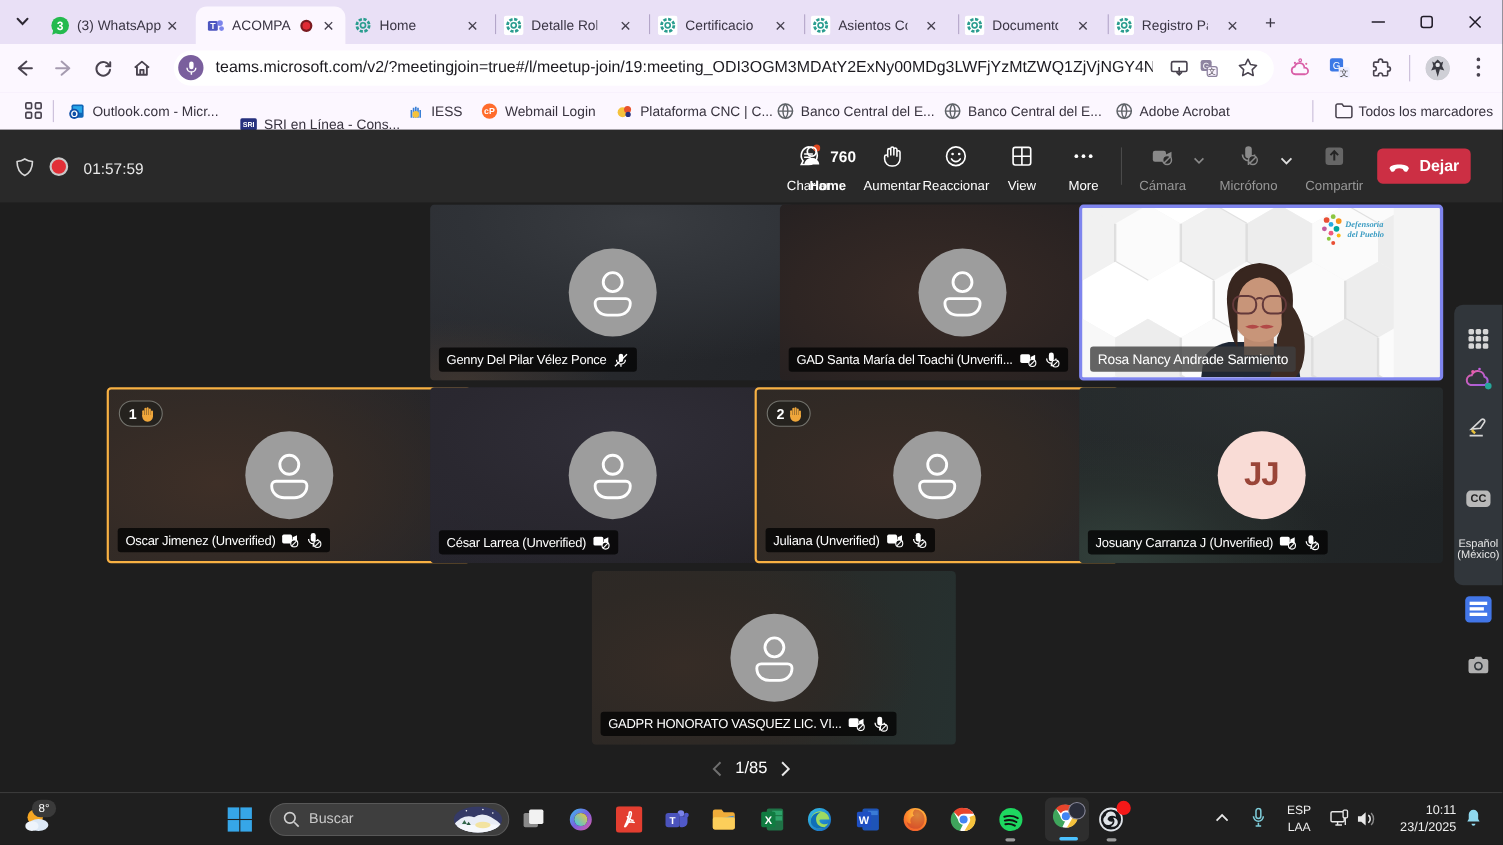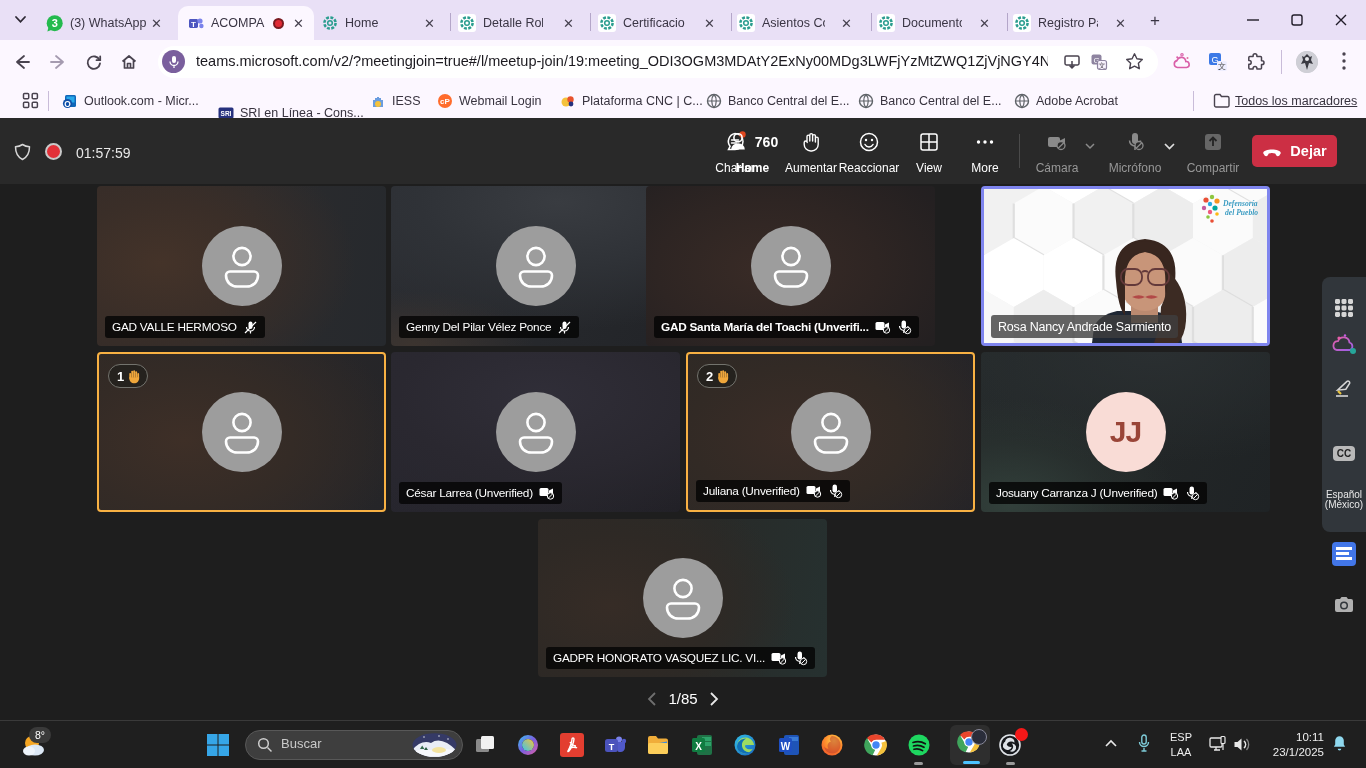--- a/index.html
+++ b/index.html
@@ -21,21 +21,21 @@
 .bm .bmi { margin-right:6px; width:16px; height:16px; display:inline-block; }
 
 
 #teams { position:absolute; left:0; top:118px; width:1366px; height:602px; background:#1e1e1e; }
 #tbar { position:absolute; left:0; top:0; width:1366px; height:66px; background:#292929; }
 .tbtn { position:absolute; top:13px; width:70px; text-align:center; color:#fff; }
 .tbtn .lbl { font-size:12px; margin-top:4px; display:block; color:#fff; }
 .tbtn.dim .lbl { color:#979797; }
 #dejar { position:absolute; left:1252px; top:17px; width:85px; height:32px; background:#cc2f44; border-radius:5px; color:#fff; font-size:14.5px; display:flex; align-items:center; justify-content:center; gap:8px; }
 
-.tile { position:absolute; width:289px; height:160px; border-radius:4px; overflow:hidden;padding-left:21px; }
+.tile { position:absolute; width:331px; height:160px; border-radius:4px; overflow:hidden;padding-left:21px; }
 .tile.hand { border:2.5px solid #f8b143; }
 .tile.speak { border:3px solid #7f85ee; }
 .avatar { position:absolute; left:50%; top:50%; transform:translate(-50%,-50%); width:80px; height:80px; border-radius:50%; background:#9d9d9d; display:flex; align-items:center; justify-content:center; }
 .plate { position:absolute; left:8px; bottom:8px; height:22px; background:rgba(5,5,5,0.82); border-radius:3px; display:flex; align-items:center; padding:0 7px; gap:6px; color:#fff; font-size:11.8px; letter-spacing:-0.25px; white-space:nowrap; }
 .badge { position:absolute; left:9px; top:10px; height:24px; border-radius:12px; border:1px solid #73736d; background:rgba(35,33,30,0.88); display:flex; align-items:center; padding:0 6px 0 8px; gap:3px; color:#fff; font-size:13px; font-weight:bold; }
 
 #pager { position:absolute; left:0; top:572px; width:1366px; text-align:center; color:#fff; font-size:15px; }
 
 #sidebar { position:absolute; left:1322px; top:159px; width:44px; height:255px; background:#31363b; border-radius:8px 0 0 8px; }
 .sbi { position:absolute; left:0; width:44px; text-align:center; }
@@ -263,21 +263,21 @@
             </svg></span>Banco Central del E...</div>
     <div class="bm" style="left:858px;"><span class="bmi"><svg width="16" height="16" viewBox="0 0 16 16">
               <circle cx="8" cy="8" r="6.5" stroke="#5f6368" stroke-width="1.4" fill="none"></circle>
               <path d="M1.5 8 H14.5 M8 1.5 C5 4.5 5 11.5 8 14.5 C11 11.5 11 4.5 8 1.5" stroke="#5f6368" stroke-width="1.2" fill="none"></path>
             </svg></span>Banco Central del E...</div>
     <div class="bm" style="left:1014px;"><span class="bmi"><svg width="16" height="16" viewBox="0 0 16 16">
               <circle cx="8" cy="8" r="6.5" stroke="#5f6368" stroke-width="1.4" fill="none"></circle>
               <path d="M1.5 8 H14.5 M8 1.5 C5 4.5 5 11.5 8 14.5 C11 11.5 11 4.5 8 1.5" stroke="#5f6368" stroke-width="1.2" fill="none"></path>
             </svg></span>Adobe Acrobat</div>
     <div class="abs" style="left:1193px;top:7px;width:1px;height:20px;background:#c9bcd9;"></div>
-    <div class="bm" style="left:1213px;text-decoration:underline;"><span class="bmi"><svg width="17" height="15" viewBox="0 0 17 15">
+    <div class="bm" style="left:1213px;"><span class="bmi"><svg width="17" height="15" viewBox="0 0 17 15">
               <path d="M1.5 3 a1.5 1.5 0 0 1 1.5 -1.5 h4 l1.5 2 h6 a1.5 1.5 0 0 1 1.5 1.5 v7.5 a1.5 1.5 0 0 1 -1.5 1.5 h-11.5 a1.5 1.5 0 0 1 -1.5 -1.5 Z" stroke="#49434f" stroke-width="1.4" fill="none"></path>
             </svg></span>Todos los marcadores</div>
   </div>
 </div>
 
 <div id="teams">
   <div id="tbar">
     <svg class="abs" style="left:14px;top:25px" width="17" height="18" viewBox="0 0 17 18">
           <path d="M8.5 1.5 C10.5 2.8 13 3.6 15.5 3.8 C15.5 9.5 13.2 14.2 8.5 16.5 C3.8 14.2 1.5 9.5 1.5 3.8 C4 3.6 6.5 2.8 8.5 1.5 Z" stroke="#d6d6d6" stroke-width="1.5" fill="none" stroke-linejoin="round"></path>
         </svg>
@@ -375,51 +375,36 @@
     </div>
 
     <div id="dejar">
           <svg width="20" height="12" viewBox="0 0 20 12">
             <path d="M1.2 8.2 C1.2 3.2 18.8 3.2 18.8 8.2 L17.2 10.8 C16.2 11.5 14.8 11.3 14.2 10.3 L13.2 8.6 C11.2 7.8 8.8 7.8 6.8 8.6 L5.8 10.3 C5.2 11.3 3.8 11.5 2.8 10.8 Z" fill="#fff"></path>
           </svg>
           <b>Dejar</b>
         </div>
   </div>
 
-  <div class="tile" style="left:97px;top:68px;background:radial-gradient(90% 110% at 22% 48%, #443329 0%, #3a2e28 35%, rgba(42,40,40,0) 75%), linear-gradient(100deg,#332b28,#2b2b2d 50%,#26292d);">
-    <div class="avatar">
-          <svg width="46" height="46" viewBox="0 0 46 46">
-            <circle cx="23" cy="13.5" r="8.6" stroke="#fff" stroke-width="2.6" fill="none"></circle>
-            <path d="M11 28.5 H35 C37.3 28.5 39 30.2 39 32.5 C39 39 34 43.5 27.5 43.5 H18.5 C12 43.5 7 39 7 32.5 C7 30.2 8.7 28.5 11 28.5 Z" stroke="#fff" stroke-width="2.6" fill="none" stroke-linejoin="round"></path>
-          </svg>
-        </div>
-    <div class="plate">GAD VALLE HERMOSO
-      <svg width="15" height="15" viewBox="0 0 15 15">
-            <path d="M2 13 L13 2" stroke="#fff" stroke-width="1.2"></path>
-            <rect x="5.5" y="1.5" width="4" height="7.5" rx="2" fill="#fff"></rect>
-            <path d="M3.5 7 a4 4 0 0 0 8 0 M7.5 11 V13.5" stroke="#fff" stroke-width="1.2" fill="none"></path>
-          </svg>
-    </div>
-  </div>
   <div class="tile" style="left:391px;top:68px;background:radial-gradient(120% 100% at 58% 10%, #393c41 0%, #2f3237 40%, rgba(40,40,44,0) 80%), radial-gradient(60% 50% at 8% 100%, rgba(80,62,48,0.5), rgba(0,0,0,0) 70%), linear-gradient(115deg,#2b2d32,#26282c 60%,#222428);">
     <div class="avatar">
           <svg width="46" height="46" viewBox="0 0 46 46">
             <circle cx="23" cy="13.5" r="8.6" stroke="#fff" stroke-width="2.6" fill="none"></circle>
             <path d="M11 28.5 H35 C37.3 28.5 39 30.2 39 32.5 C39 39 34 43.5 27.5 43.5 H18.5 C12 43.5 7 39 7 32.5 C7 30.2 8.7 28.5 11 28.5 Z" stroke="#fff" stroke-width="2.6" fill="none" stroke-linejoin="round"></path>
           </svg>
         </div>
     <div class="plate">Genny Del Pilar Vélez Ponce
       <svg width="15" height="15" viewBox="0 0 15 15">
             <path d="M2 13 L13 2" stroke="#fff" stroke-width="1.2"></path>
             <rect x="5.5" y="1.5" width="4" height="7.5" rx="2" fill="#fff"></rect>
             <path d="M3.5 7 a4 4 0 0 0 8 0 M7.5 11 V13.5" stroke="#fff" stroke-width="1.2" fill="none"></path>
           </svg>
     </div>
   </div>
-  <div class="tile" style="left:646px;top:68px;background:radial-gradient(85% 95% at 42% 52%, #392b26 0%, #2e2523 45%, #242021 80%, #201f21 100%);font-weight:bold;">
+  <div class="tile" style="left:709px;top:68px;background:radial-gradient(85% 95% at 42% 52%, #392b26 0%, #2e2523 45%, #242021 80%, #201f21 100%);">
     <div class="avatar">
           <svg width="46" height="46" viewBox="0 0 46 46">
             <circle cx="23" cy="13.5" r="8.6" stroke="#fff" stroke-width="2.6" fill="none"></circle>
             <path d="M11 28.5 H35 C37.3 28.5 39 30.2 39 32.5 C39 39 34 43.5 27.5 43.5 H18.5 C12 43.5 7 39 7 32.5 C7 30.2 8.7 28.5 11 28.5 Z" stroke="#fff" stroke-width="2.6" fill="none" stroke-linejoin="round"></path>
           </svg>
         </div>
     <div class="plate">GAD Santa María del Toachi (Unverifi...
       <svg width="16" height="14" viewBox="0 0 16 14">
             <rect x="0.5" y="2" width="9" height="8" rx="1.5" fill="#fff"></rect>
             <path d="M10 4.5 L14 2.5 V9.5 L10 7.5" fill="#fff"></path>
@@ -522,20 +507,34 @@
               <path d="M11.2 9.5 V5"></path>
             </g>
             <path d="M2.3 8.2 L12.1 8.2 L12.1 9 C12.1 12.3 10 14.3 7.2 14.3 C4.4 14.3 2.3 12.3 2.3 9 Z" fill="#f0a73b"></path>
           </svg></div>
     <div class="avatar">
           <svg width="46" height="46" viewBox="0 0 46 46">
             <circle cx="23" cy="13.5" r="8.6" stroke="#fff" stroke-width="2.6" fill="none"></circle>
             <path d="M11 28.5 H35 C37.3 28.5 39 30.2 39 32.5 C39 39 34 43.5 27.5 43.5 H18.5 C12 43.5 7 39 7 32.5 C7 30.2 8.7 28.5 11 28.5 Z" stroke="#fff" stroke-width="2.6" fill="none" stroke-linejoin="round"></path>
           </svg>
         </div>
+    <div class="plate">Oscar Jimenez (Unverified)
+      <svg width="16" height="14" viewBox="0 0 16 14">
+            <rect x="0.5" y="2" width="9" height="8" rx="1.5" fill="#fff"></rect>
+            <path d="M10 4.5 L14 2.5 V9.5 L10 7.5" fill="#fff"></path>
+            <circle cx="11.5" cy="10" r="3.2" fill="#111" stroke="#fff" stroke-width="1"></circle>
+            <path d="M9.3 12.2 L13.7 7.8" stroke="#fff" stroke-width="1"></path>
+          </svg>
+      <svg width="15" height="15" viewBox="0 0 15 15">
+            <rect x="4.5" y="0.5" width="4.5" height="8" rx="2.2" fill="#fff"></rect>
+            <path d="M2.5 6 a4.2 4.2 0 0 0 8.5 0 M6.8 10.5 V13" stroke="#fff" stroke-width="1.2" fill="none"></path>
+            <circle cx="10.5" cy="10.5" r="3.2" fill="#111" stroke="#fff" stroke-width="1"></circle>
+            <path d="M8.3 12.7 L12.7 8.3" stroke="#fff" stroke-width="1"></path>
+          </svg>
+    </div>
   </div>
   <div class="tile" style="left:391px;top:234px;background:radial-gradient(110% 100% at 52% 28%, #302e38 0%, #2a2830 45%, rgba(38,36,42,0) 85%), linear-gradient(115deg,#282730,#242329 60%,#212026);">
     <div class="avatar">
           <svg width="46" height="46" viewBox="0 0 46 46">
             <circle cx="23" cy="13.5" r="8.6" stroke="#fff" stroke-width="2.6" fill="none"></circle>
             <path d="M11 28.5 H35 C37.3 28.5 39 30.2 39 32.5 C39 39 34 43.5 27.5 43.5 H18.5 C12 43.5 7 39 7 32.5 C7 30.2 8.7 28.5 11 28.5 Z" stroke="#fff" stroke-width="2.6" fill="none" stroke-linejoin="round"></path>
           </svg>
         </div>
     <div class="plate">César Larrea (Unverified)
       <svg width="16" height="14" viewBox="0 0 16 14">

